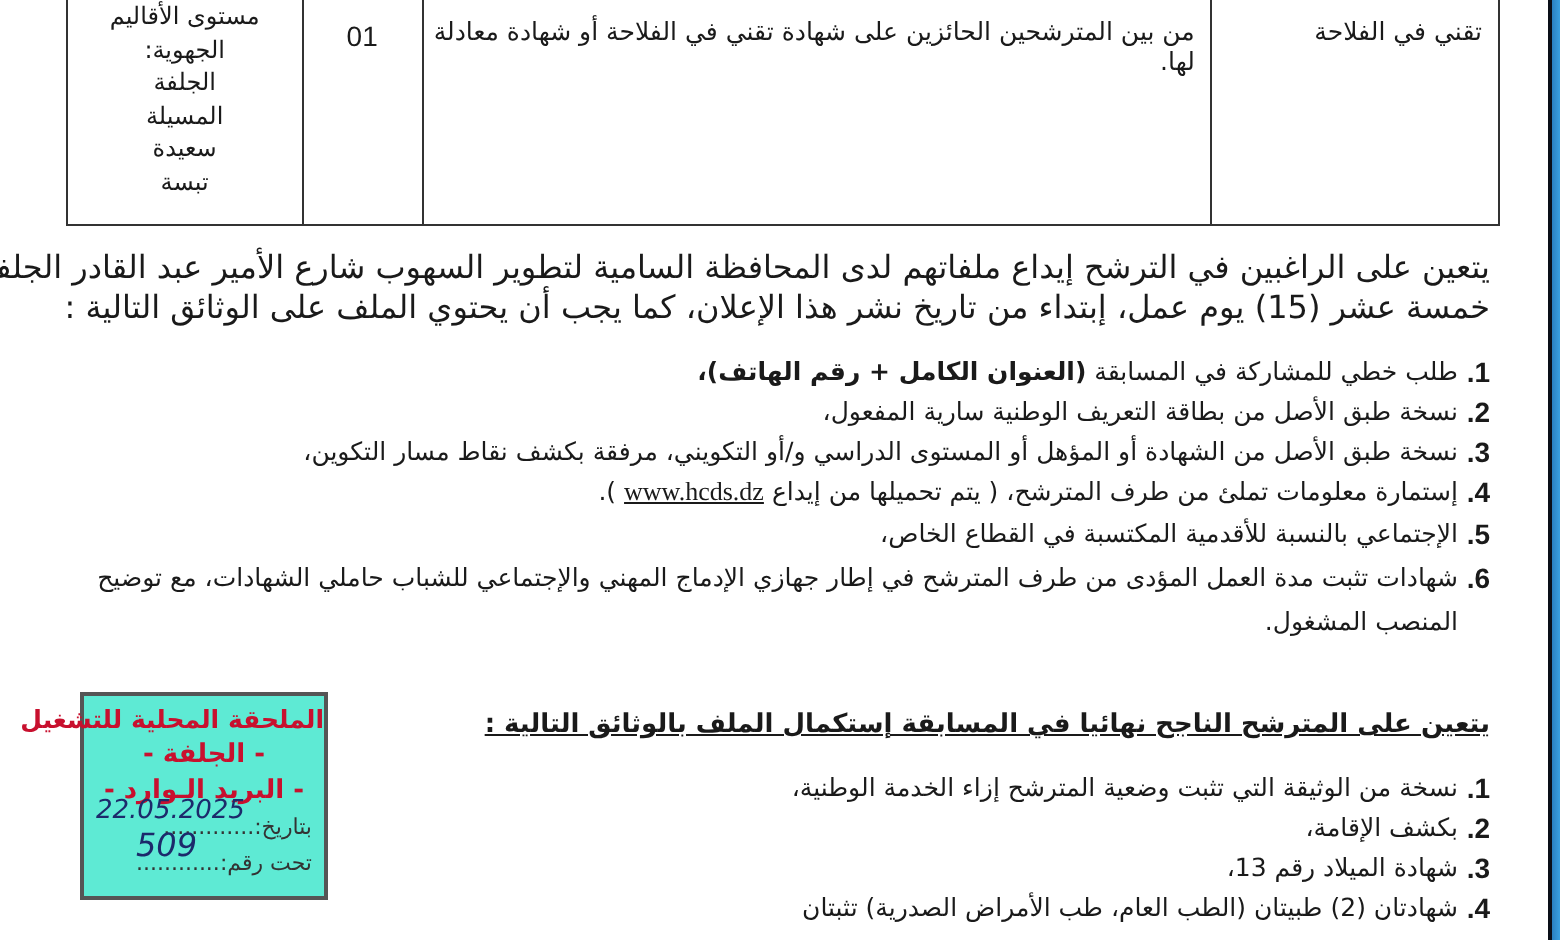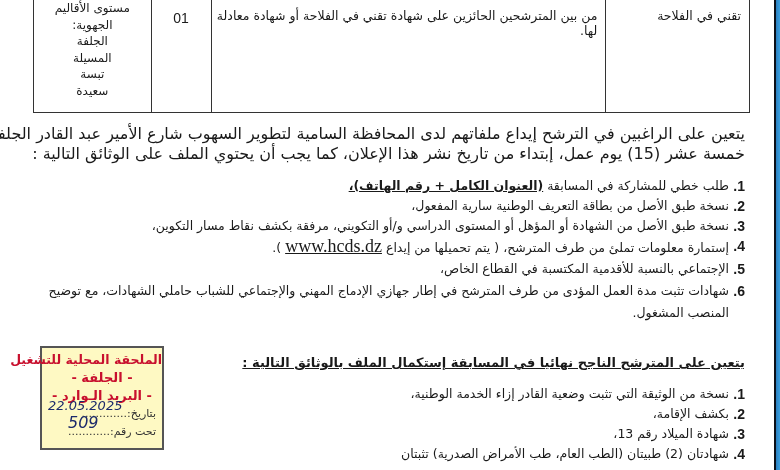--- a/index.html
+++ b/index.html
@@ -26,51 +26,51 @@
     .c-count { width: 60px; text-align: center; padding-top: 14px; font-family: "Liberation Sans", sans-serif; font-size: 14px; }
     .c-region { width: 117px; text-align: center; padding-top: 4px; font-size: 12px; line-height: 16.5px; }
     .c-region div { white-space: nowrap; }
     
     .rtl { direction: rtl; text-align: right; }
     .para { position: absolute; right: 35px; left: 18px; font-size: 16px; line-height: 20px; font-weight: bold; }
     .list { position: absolute; right: 35px; left: 18px; font-size: 12.5px; }
     .li { position: relative; line-height: 20px; padding-right: 16px; white-space: nowrap; }
     .li .num { position: absolute; right: 0; top: 0; font-weight: bold; font-family: "Liberation Sans", sans-serif; font-size: 14px; }
     .li .cont { display: block; padding-right: 0; }
-    .u { text-decoration: underline; }
+    .u { }
     .b { font-weight: bold; }
-    .link { text-decoration: underline; font-family: "Liberation Serif", serif; font-size: 18px; direction: ltr; unicode-bidi: embed; }
+    .link { text-decoration: underline; font-family: "Liberation Serif", serif; font-size: 13px; direction: ltr; unicode-bidi: embed; }
     .heading2 { position: absolute; right: 35px; top: 355px; font-size: 13px; font-weight: bold; text-decoration: underline; }
     
     .stamp {
       position: absolute; left: 40px; top: 346px; width: 124px; height: 104px;
       border: 2px solid #555; box-sizing: border-box; direction: rtl; text-align: center;
       color: #c8102e; font-weight: bold; font-size: 13px; line-height: 18px;
-      padding-top: 3px; background: #fef9c3;
+      padding-top: 3px; background: #5eead4;
     }
     .stamp .row { position: relative; text-align: right; padding-right: 6px; color: #333; font-weight: normal; font-size: 11px; }
     .stamp .row .dots { color: #333; letter-spacing: 1px; }
     .hand { position: absolute; font-family: "DejaVu Sans", sans-serif; color: #1c2a6b; font-style: italic; font-weight: normal; }
   </style>
 </head>
 <body>
 
 <div class="page">
 
   <div class="tbl">
     <div class="cell c-spec">تقني في الفلاحة</div>
     <div class="cell c-cond">من بين المترشحين الحائزين على شهادة تقني في الفلاحة أو شهادة معادلة لها.</div>
     <div class="cell c-count">01</div>
     <div class="cell c-region">
       <div>مستوى الأقاليم</div>
       <div>الجهوية:</div>
       <div>الجلفة</div>
       <div>المسيلة</div>
+      <div>سعيدة</div>
       <div>تبسة</div>
-      <div>سعيدة</div>
     </div>
   </div>
 
   <div class="para rtl" style="top:124px; font-weight:normal;">
     <div style="white-space:nowrap;">يتعين على الراغبين في الترشح إيداع ملفاتهم لدى المحافظة السامية لتطوير السهوب شارع الأمير عبد القادر الجلفة وذلك في أجل أقصاه</div>
     <div style="white-space:nowrap;">خمسة عشر (15) يوم عمل، إبتداء من تاريخ نشر هذا الإعلان، كما يجب أن يحتوي الملف على الوثائق التالية :</div>
   </div>
 
   <div class="list rtl" style="top:176px;">
     <div class="li">
@@ -101,21 +101,21 @@
       <span>شهادات تثبت مدة العمل المؤدى من طرف المترشح في إطار جهازي الإدماج المهني والإجتماعي للشباب حاملي الشهادات، مع توضيح</span>
       <span class="cont">المنصب المشغول.</span>
     </div>
   </div>
 
   <div class="heading2 rtl">يتعين على المترشح الناجح نهائيا في المسابقة إستكمال الملف بالوثائق التالية :</div>
 
   <div class="list rtl" style="top:384px;">
     <div class="li">
       <span class="num">1.</span>
-      <span>نسخة من الوثيقة التي تثبت وضعية القادر إزاء الخدمة الوطنية،</span>
+      <span>نسخة من الوثيقة التي تثبت وضعية المترشح إزاء الخدمة الوطنية،</span>
     </div>
     <div class="li">
       <span class="num">2.</span>
       <span>بكشف الإقامة،</span>
     </div>
     <div class="li">
       <span class="num">3.</span>
       <span>شهادة الميلاد رقم 13،</span>
     </div>
     <div class="li">

